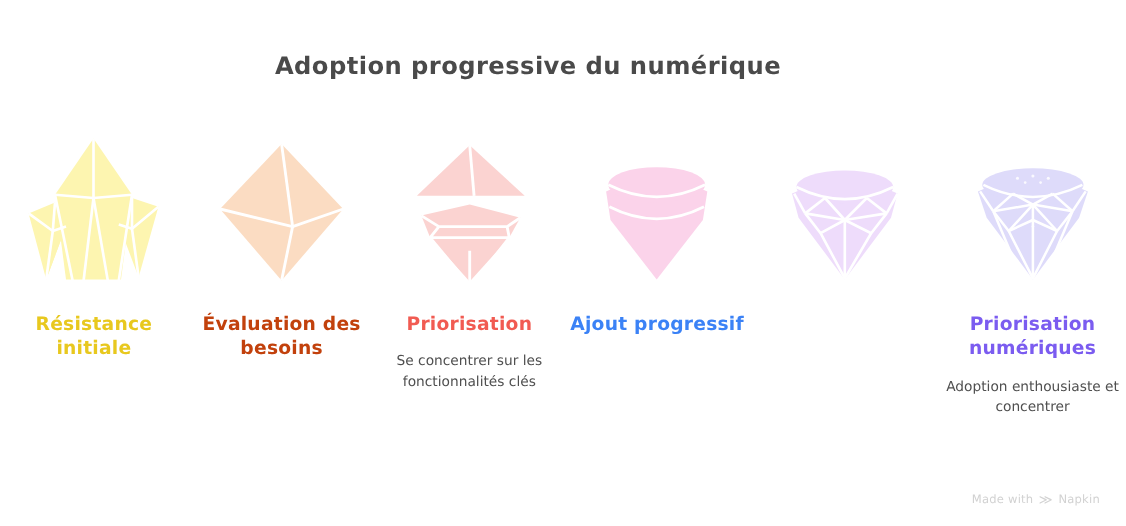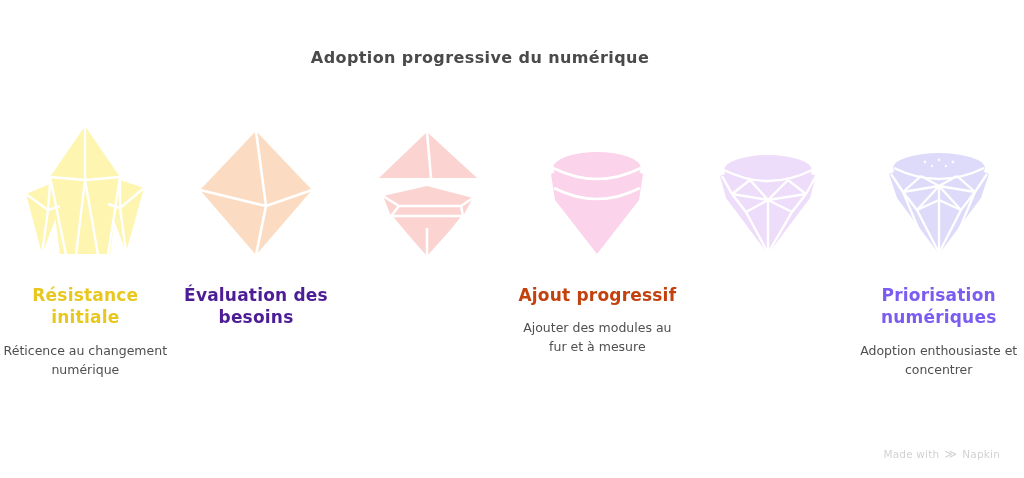--- a/index.html
+++ b/index.html
@@ -22,21 +22,21 @@
   }
 
   
   .title {
     position: absolute;
     top: 48px;
     left: 0;
     width: 960px;
     text-align: center;
     font-family: "DejaVu Sans", sans-serif;
-    font-size: 16px;
+    font-size: 22px;
     font-weight: bold;
     color: #4a4a4a;
     letter-spacing: 0.4px;
   }
 
   
   .columns {
     position: absolute;
     top: 118px;
     left: 0;
@@ -142,37 +142,36 @@
               <path d="M30 62 L28 88"></path>
               <path d="M124 66 L100 86 L88 82"></path>
               <path d="M100 86 L106 130"></path>
               <path d="M100 58 L100 86"></path>
             </g>
           </g>
         </svg>
       </div>
       <div class="label-box">
         <div class="heading" style="color:#E8C81E">Résistance initiale</div>
-        <div class="desc">Réticence au changement numérique</div>
       </div>
     </div>
 
     <div class="col">
       <div class="icon-box">
         <svg width="124" height="130" viewBox="0 0 124 130">
           <path d="M62 3 L118 62 L62 127 L6 62 Z" fill="#FBDCC2"></path>
           <g stroke="#ffffff" stroke-width="2.6" fill="none" stroke-linejoin="round">
             <path d="M62 3 L72 78"></path>
             <path d="M6 62 L72 78 L118 62"></path>
             <path d="M72 78 L62 127"></path>
           </g>
         </svg>
       </div>
       <div class="label-box">
-        <div class="heading" style="color:#4c1d95">Évaluation des besoins</div>
+        <div class="heading" style="color:#c2410c">Évaluation des besoins</div>
       </div>
     </div>
 
     <div class="col">
       <div class="icon-box">
         <svg width="124" height="130" viewBox="0 0 124 130">
 
           <path d="M62 4 L112 50 L14 50 Z" fill="#FBD3D1"></path>
           <g stroke="#ffffff" stroke-width="2.6" fill="none" stroke-linejoin="round">
             <path d="M62 4 L66 50"></path>
@@ -181,36 +180,39 @@
           <path d="M18 68 L62 58 L108 70 L98 88 L62 128 L26 88 Z" fill="#FBD3D1"></path>
           <g stroke="#ffffff" stroke-width="2.6" fill="none" stroke-linejoin="round">
             <path d="M18 68 L34 78 L96 78 L108 70"></path>
             <path d="M34 78 L26 88 L98 88 L96 78"></path>
             <path d="M26 88 L60 129"></path>
             <path d="M98 88 L66 129"></path>
             <path d="M62 100 L62 129"></path>
           </g>
         </svg>
       </div>
+      <div class="label-box">
+        <div class="heading" style="color:#F15B52">Priorisation</div>
+        <div class="desc">Se concentrer sur les fonctionnalités clés</div>
+      </div>
     </div>
 
     <div class="col">
       <div class="icon-box">
         <svg width="124" height="120" viewBox="0 0 124 120">
           <path d="M16 36 Q62 12 108 36 L104 62 L62 116 L20 62 Z" fill="#FBD3EA"></path>
           <ellipse cx="62" cy="30" rx="44" ry="16" fill="#FBD3EA"></ellipse>
           <g stroke="#ffffff" stroke-width="2.6" fill="none">
             <path d="M18 30 Q62 52 106 30"></path>
             <path d="M19 50 Q62 72 105 50"></path>
           </g>
         </svg>
       </div>
       <div class="label-box">
-        <div class="heading" style="color:#c2410c">Ajout progressif</div>
-        <div class="desc">Ajouter des modules au fur et à mesure</div>
+        <div class="heading" style="color:#3b82f6">Ajout progressif</div>
       </div>
     </div>
 
     <div class="col">
       <div class="icon-box">
         <svg width="124" height="116" viewBox="0 0 124 116">
           <path d="M14 34 Q62 10 110 34 L104 56 L62 112 L20 56 Z" fill="#EEDCFB"></path>
           <ellipse cx="62" cy="28" rx="44" ry="15" fill="#EEDCFB"></ellipse>
           <g stroke="#ffffff" stroke-width="2.4" fill="none" stroke-linejoin="round">
             <path d="M18 28 Q62 50 106 28"></path>

